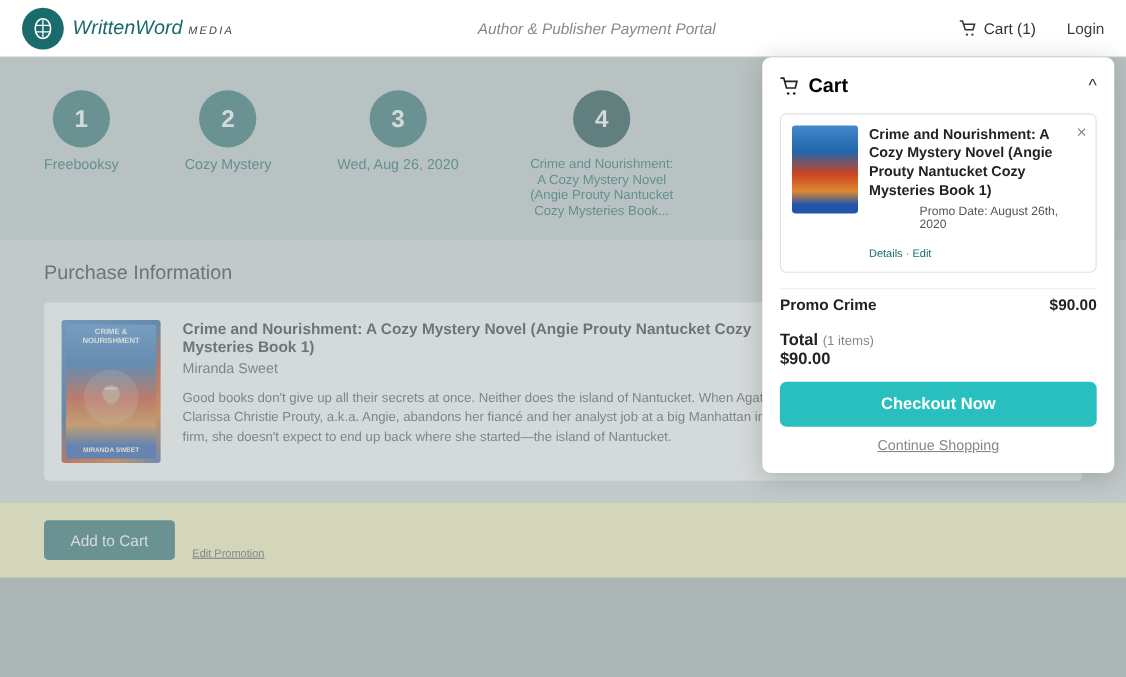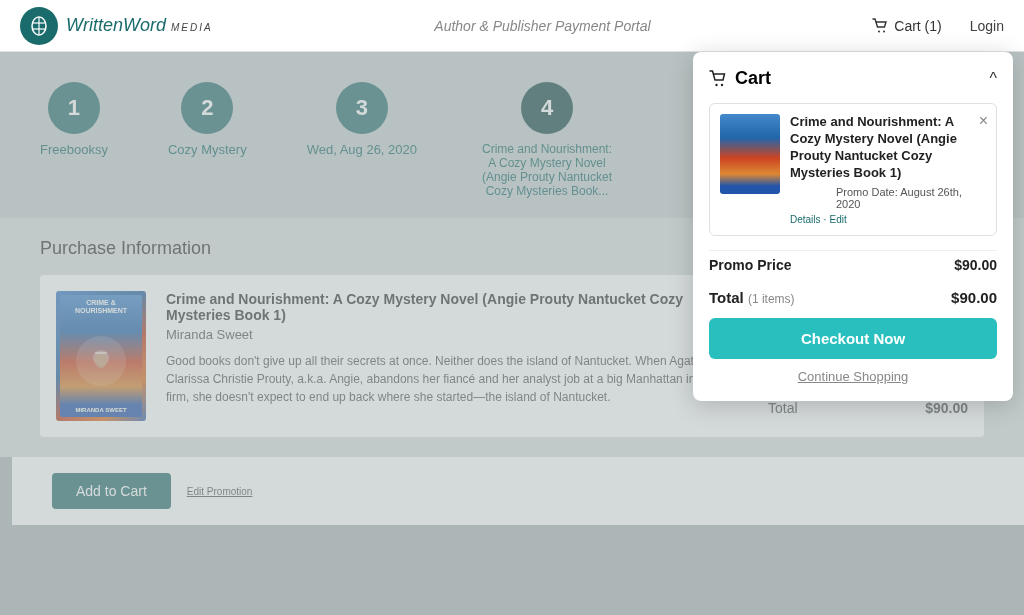--- a/index.html
+++ b/index.html
@@ -104,23 +104,22 @@
       margin-bottom: 12px;
     }
     .subtotal-row, .total-row { display: flex; justify-content: space-between; font-size: 14px; color: #555; }
     .total-value { font-weight: 700; }
 
     
     .bottom-buttons {
       padding: 16px 40px;
       display: flex;
       gap: 16px;
-      align-items: center;
-      background: #ffffff;
-      margin-left: 12px;
+      align-items: flex-end;
+      background: #fef9c3;
     }
     .add-to-cart-btn {
       background: #2a7070;
       color: #fff;
       border: none;
       padding: 10px 24px;
       border-radius: 4px;
       font-size: 14px;
       cursor: pointer;
       font-weight: 500;
@@ -163,38 +162,39 @@
       position: relative;
     }
     .cart-item-img {
       width: 60px; height: 80px;
       background: linear-gradient(180deg, #4488cc 0%, #2266aa 30%, #cc4422 55%, #dd8833 75%, #2255aa 90%);
       border-radius: 3px;
       flex-shrink: 0;
     }
     .cart-item-details { flex: 1; }
     .cart-item-title { font-size: 13px; font-weight: 700; color: #222; line-height: 1.3; margin-bottom: 4px; }
-    .cart-item-promo-date { font-size: 11px; color: #555; margin-bottom: 4px; padding-left: 46px; }
+    .cart-item-promo-date { font-size: 11px; color: #555; margin-bottom: 16px; padding-left: 46px; }
     .cart-item-links { font-size: 10px; color: #1a6b6b; }
     .cart-item-links a { color: #1a6b6b; cursor: pointer; }
     .cart-item-close {
       position: absolute; top: 8px; right: 8px;
       font-size: 16px; color: #888; cursor: pointer;
     }
 
     .cart-price-row {
       display: flex; justify-content: space-between;
       font-size: 14px; font-weight: 600; color: #222;
       padding: 6px 0;
       border-top: 1px solid #eee;
     }
     .cart-total-row {
       display: flex; justify-content: space-between;
       font-size: 15px; font-weight: 700; color: #222;
       padding: 10px 0 12px;
+      flex-direction: column;
     }
     .cart-total-sub { font-size: 12px; color: #888; font-weight: 400; }
     .checkout-btn {
       width: 100%;
       background: #2abfbf;
       color: #fff;
       border: none;
       padding: 12px;
       border-radius: 6px;
       font-size: 15px;
@@ -353,21 +353,21 @@
         <a>Details</a>
         <span>·</span>
         <a>Edit</a>
       </div>
     </div>
     <span class="cart-item-close">×</span>
   </div>
 
   
   <div class="cart-price-row">
-    <span>Promo Price</span>
+    <span>Promo Crime</span>
     <span>$90.00</span>
   </div>
 
   
   <div class="cart-total-row">
     <span>
       <span>Total</span>
       <span class="cart-total-sub">(1 items)</span>
     </span>
     <span>$90.00</span>

